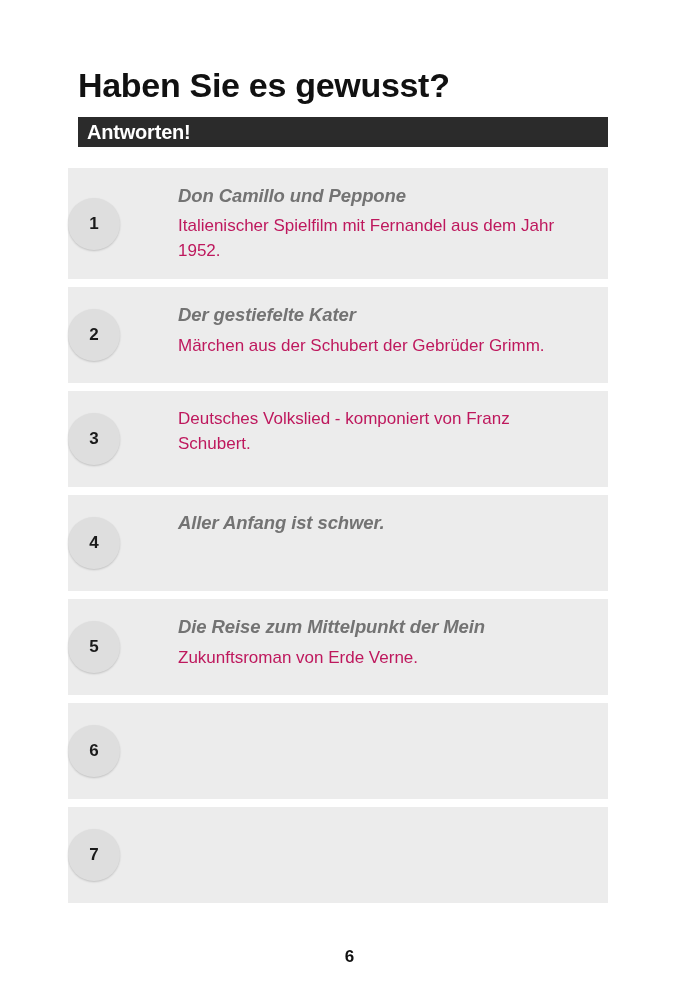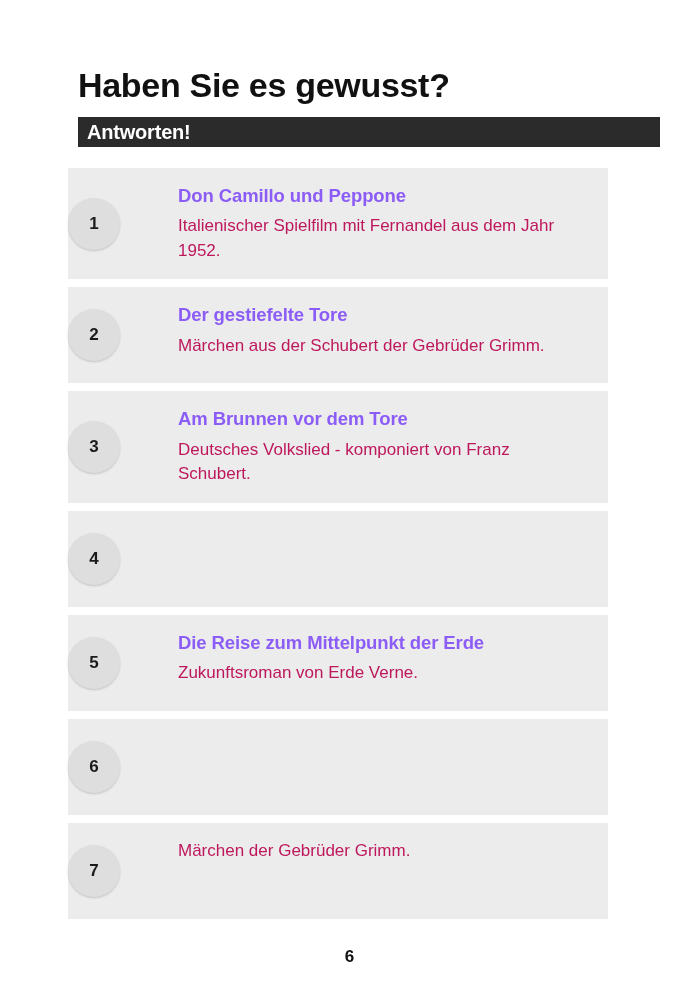--- a/index.html
+++ b/index.html
@@ -30,21 +30,21 @@
     font-size: 34px;
     font-weight: bold;
     letter-spacing: -0.3px;
     color: #111111;
     white-space: nowrap;
   }
   .subtitle-bar {
     position: absolute;
     left: 78px;
     top: 95px;
-    width: 582px;
+    width: 530px;
     height: 30px;
     background: #2b2b2b;
   }
   .subtitle-bar .subtitle-text {
     position: absolute;
     left: 9px;
     top: 4px;
     font-size: 20px;
     font-weight: bold;
     color: #ffffff;
@@ -77,24 +77,25 @@
     font-size: 17px;
     font-weight: bold;
     display: flex;
     align-items: center;
     justify-content: center;
     box-shadow: 0 1px 2px rgba(0,0,0,0.18);
   }
   .answer-title {
     font-size: 18.5px;
     font-weight: bold;
-    color: #8b5cf6;
+    color: #737373;
     line-height: 1.25;
     margin-bottom: 7px;
     letter-spacing: -0.1px;
+    font-style: italic;
   }
   .answer-desc {
     font-size: 17px;
     font-weight: normal;
     color: #be185d;
     line-height: 1.45;
     max-width: 400px;
   }
   .page-number {
     position: absolute;
@@ -121,46 +122,45 @@
   <div class="answers">
 
     <div class="answer-row">
       <div class="badge">1</div>
       <div class="answer-title">Don Camillo und Peppone</div>
       <div class="answer-desc">Italienischer Spielfilm mit Fernandel aus dem Jahr 1952.</div>
     </div>
 
     <div class="answer-row">
       <div class="badge">2</div>
-      <div class="answer-title">Der gestiefelte Tore</div>
+      <div class="answer-title">Der gestiefelte Kater</div>
       <div class="answer-desc">Märchen aus der Schubert der Gebrüder Grimm.</div>
     </div>
 
     <div class="answer-row">
       <div class="badge">3</div>
-      <div class="answer-title">Am Brunnen vor dem Tore</div>
       <div class="answer-desc">Deutsches Volkslied - komponiert von Franz Schubert.</div>
     </div>
 
     <div class="answer-row">
       <div class="badge">4</div>
+      <div class="answer-title">Aller Anfang ist schwer.</div>
     </div>
 
     <div class="answer-row">
       <div class="badge">5</div>
-      <div class="answer-title">Die Reise zum Mittelpunkt der Erde</div>
+      <div class="answer-title">Die Reise zum Mittelpunkt der Mein</div>
       <div class="answer-desc">Zukunftsroman von Erde Verne.</div>
     </div>
 
     <div class="answer-row">
       <div class="badge">6</div>
     </div>
 
     <div class="answer-row">
       <div class="badge">7</div>
-      <div class="answer-desc">Märchen der Gebrüder Grimm.</div>
     </div>
 
   </div>
 
   <div class="page-number">6</div>
 
 </div>
 
 </body></html>

